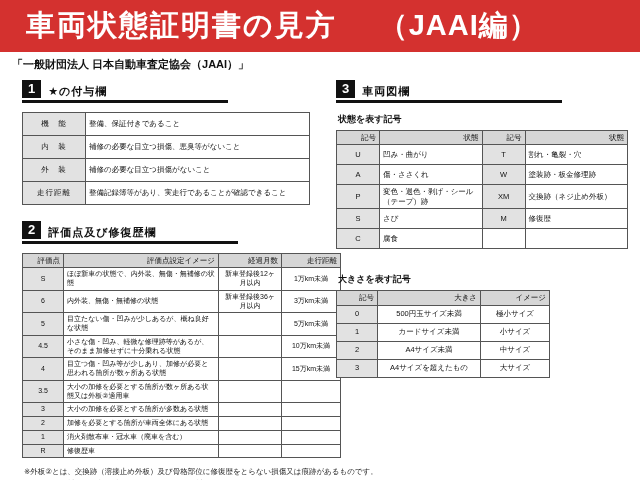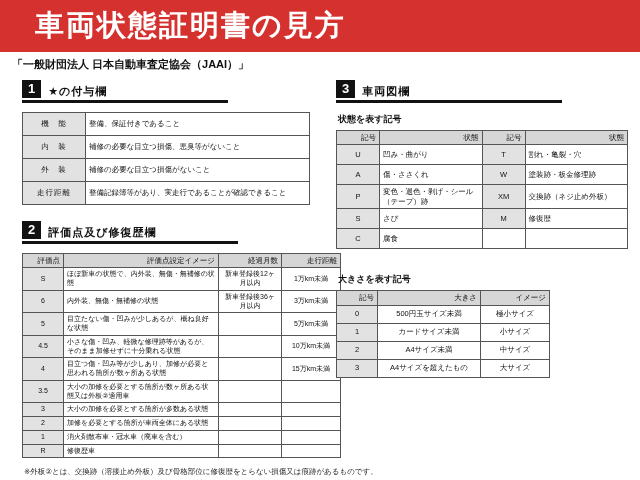--- a/index.html
+++ b/index.html
@@ -5,21 +5,21 @@
   html,body{margin:0;padding:0;}
   body{
     width:640px;height:480px;overflow:hidden;background:#fff;
     font-family:"Liberation Sans","DejaVu Sans",sans-serif;color:#111;
   }
   .page{width:640px;height:480px;display:flex;flex-direction:column;}
 
   
   .banner{
     background:#d4312f;color:#fff;height:52px;flex:0 0 52px;
-    display:flex;align-items:center;padding:0 35px;box-sizing:border-box;
+    display:flex;align-items:center;padding:0 26px;box-sizing:border-box;
     font-weight:bold;
   }
   .banner .t1{font-size:29px;letter-spacing:2px;}
   .banner .t2{font-size:29px;letter-spacing:1px;margin-left:42px;}
 
   .subtitle{
     font-size:11px;font-weight:bold;margin:5px 16px 2px 12px;color:#111;
   }
 
   
@@ -74,20 +74,21 @@
   
   .notes{margin:8px 0 0 24px;font-size:7.5px;line-height:1.5;color:#222;}
 </style>
 </head>
 <body>
 
 <div class="page">
 
   <div class="banner">
     <span class="t1">車両状態証明書の見方</span>
+    <span class="t2">（JAAI編）</span>
   </div>
 
   <div class="subtitle">「一般財団法人 日本自動車査定協会（JAAI）」</div>
 
   <div class="main">
 
     <div class="col-left">
 
       <div class="sec-head w1">
         <span class="num">1</span>

